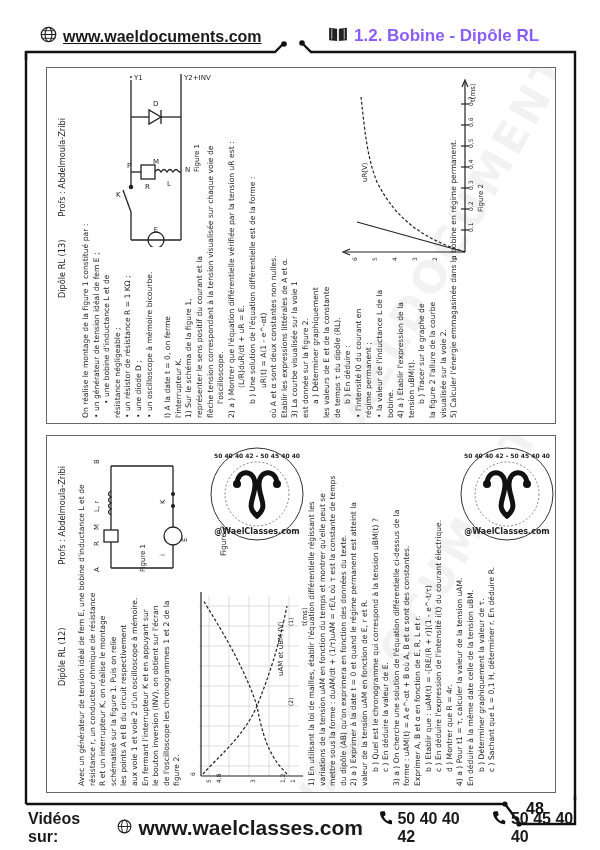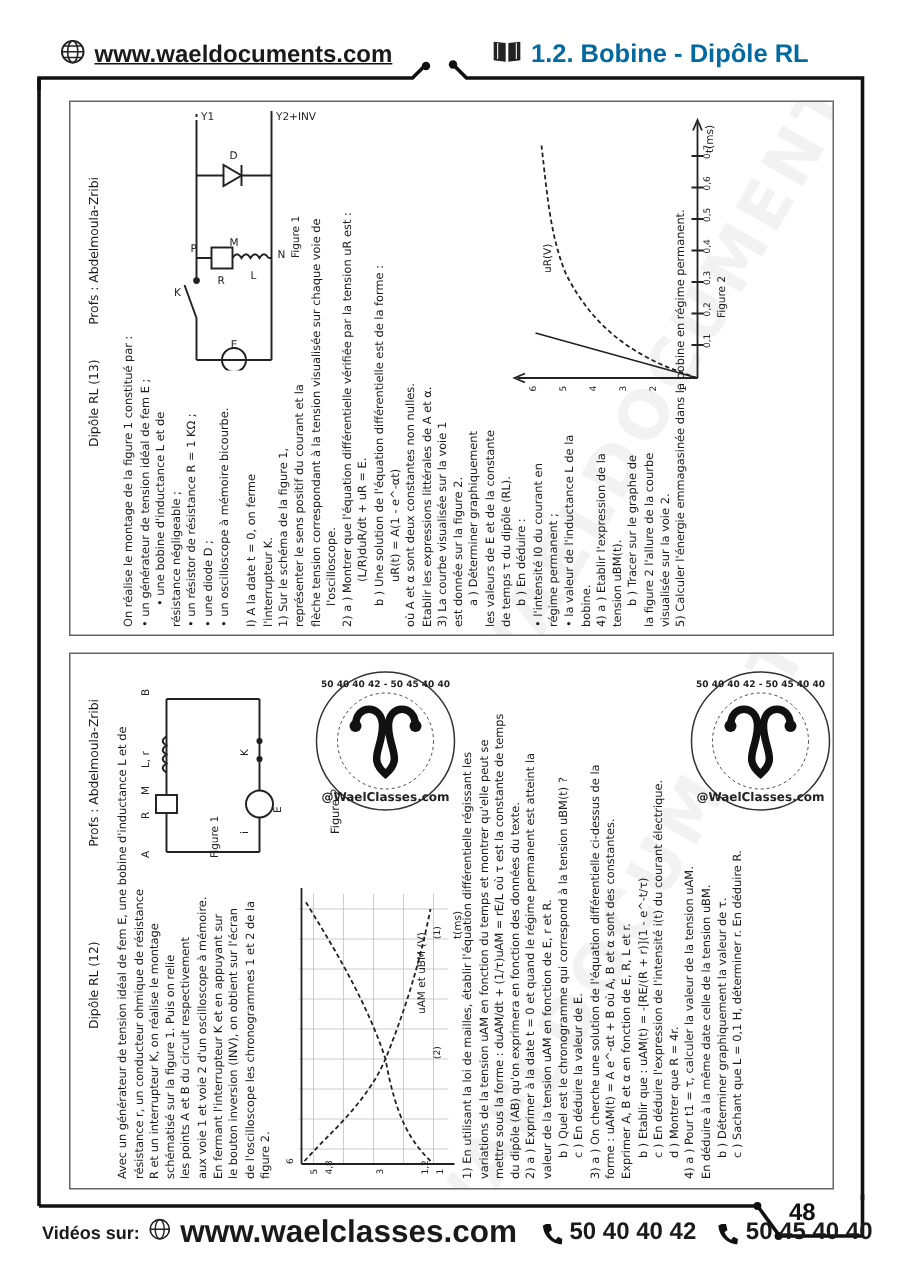--- a/index.html
+++ b/index.html
@@ -3,44 +3,44 @@
 <meta charset="utf-8">
 <style>
   * { box-sizing: border-box; margin: 0; padding: 0; }
   html, body { width: 600px; height: 850px; background: #ffffff; overflow: hidden; }
   body { position: relative; font-family: "DejaVu Sans", sans-serif; color: #111; }
 
   
   .hdr-left { position: absolute; left: 40px; top: 26px; display: flex; align-items: center; gap: 6px; text-decoration: underline; }
   .hdr-left .site { font-family: "Liberation Sans", sans-serif; font-weight: 700; font-size: 16px; color: #1a1a1a; }
   .hdr-right { position: absolute; left: 328px; top: 26px; display: flex; align-items: center; gap: 6px; }
-  .hdr-right .chapter { font-family: "Liberation Sans", sans-serif; font-weight: 700; font-size: 17px; color: #0369a1; }
+  .hdr-right .chapter { font-family: "Liberation Sans", sans-serif; font-weight: 700; font-size: 17px; color: #8b5cf6; }
 
   
   svg.frame { position: absolute; left: 0; top: 0; }
 
   
   .box { position: absolute; border: 1.2px solid #666; background: #fff; overflow: hidden; }
   .box-top { left: 46px; top: 67px; width: 510px; height: 357px; }
   .box-bot { left: 46px; top: 435px; width: 510px; height: 358px; }
 
   
   .rot { position: absolute; transform-origin: 0 0; transform: rotate(-90deg); font-family: "DejaVu Sans", sans-serif; color: #1b1b1b; }
   .rot p { font-size: 7.6px; line-height: 10.6px; white-space: nowrap; }
   .rot .ttl { font-size: 8.2px; }
   .rot .ind { padding-left: 14px; }
   .rot .ind2 { padding-left: 30px; }
 
   .watermark { position: absolute; font-family: "DejaVu Sans", sans-serif; font-weight: 700; font-size: 44px; color: rgba(0,0,0,0.05); transform: rotate(-60deg); white-space: nowrap; letter-spacing: 4px; }
 
   
   .ftr { position: absolute; left: 28px; top: 810px; display: flex; align-items: center; gap: 6px; font-family: "Liberation Sans", sans-serif; font-weight: 700; color: #1a1a1a; }
-  .ftr .lbl { font-size: 12px; }
+  .ftr .lbl { font-size: 16px; }
   .ftr .url { font-size: 21px; margin-right: 10px; }
-  .ftr .tel { font-size: 16px; margin-right: 8px; display: flex; align-items: flex-end; gap: 5px; }
+  .ftr .tel { font-size: 16px; margin-right: 8px; display: flex; align-items: flex-start; gap: 5px; }
   .pagenum { position: absolute; left: 526px; top: 800px; font-family: "Liberation Sans", sans-serif; font-weight: 700; font-size: 16px; }
 </style>
 </head>
 <body>
 
 <svg class="frame" width="600" height="850">
 
   <polyline points="26,60 26,52 275,52 283,44" fill="none" stroke="#111" stroke-width="2.4"></polyline>
   <circle cx="284" cy="44" r="2.8" fill="#111"></circle>
   <circle cx="302" cy="43" r="2.8" fill="#111"></circle>

